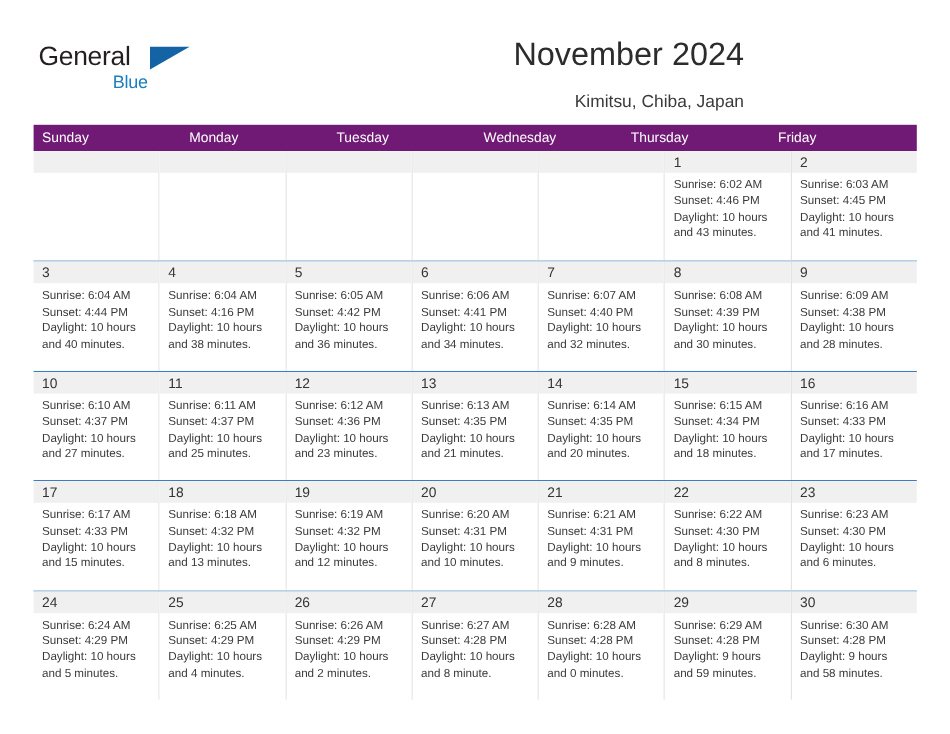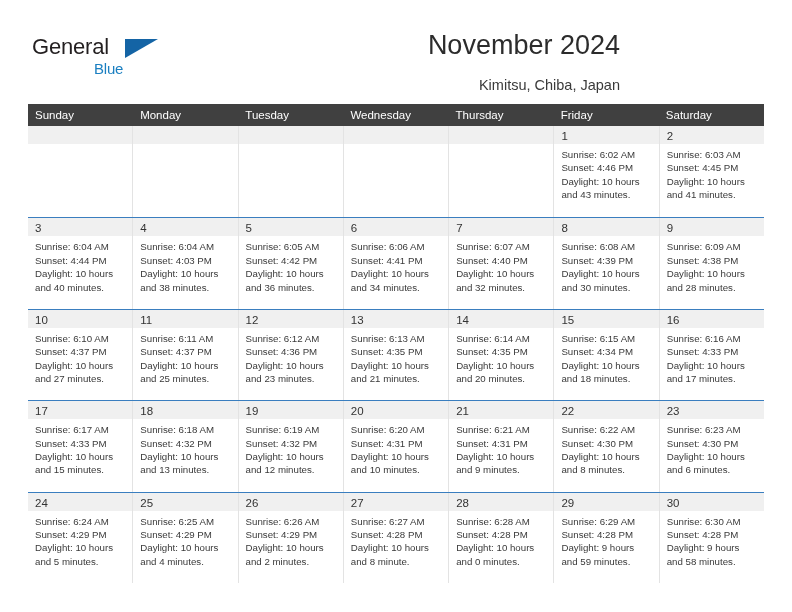--- a/index.html
+++ b/index.html
@@ -84,21 +84,21 @@
   
   .calendar {
     position: absolute;
     left: 28px;
     top: 104px;
     width: 736px;
   }
   .weekday-row {
     display: flex;
     width: 100%;
-    background: #404040;
+    background: #701a75;
     height: 22px;
   }
   .weekday {
     flex: 1 1 0;
     color: #ffffff;
     font-size: 11.5px;
     line-height: 22px;
     padding-left: 7px;
     white-space: nowrap;
     overflow: hidden;
@@ -164,21 +164,20 @@
 
   <div class="calendar">
 
     <div class="weekday-row">
       <div class="weekday">Sunday</div>
       <div class="weekday">Monday</div>
       <div class="weekday">Tuesday</div>
       <div class="weekday">Wednesday</div>
       <div class="weekday">Thursday</div>
       <div class="weekday">Friday</div>
-      <div class="weekday">Saturday</div>
     </div>
 
     <div id="weeks-container">
         <div class="week-row">
           <div class="day-cell empty">
             <div class="daynum-strip"><span class="daynum"></span></div>
           </div>
           <div class="day-cell empty">
             <div class="daynum-strip"><span class="daynum"></span></div>
           </div>
@@ -217,21 +216,21 @@
               <div>Sunrise: 6:04 AM</div>
               <div>Sunset: 4:44 PM</div>
               <div>Daylight: 10 hours</div>
               <div>and 40 minutes.</div>
             </div>
           </div>
           <div class="day-cell">
             <div class="daynum-strip"><span class="daynum">4</span></div>
             <div class="day-body">
               <div>Sunrise: 6:04 AM</div>
-              <div>Sunset: 4:03 PM</div>
+              <div>Sunset: 4:16 PM</div>
               <div>Daylight: 10 hours</div>
               <div>and 38 minutes.</div>
             </div>
           </div>
           <div class="day-cell">
             <div class="daynum-strip"><span class="daynum">5</span></div>
             <div class="day-body">
               <div>Sunrise: 6:05 AM</div>
               <div>Sunset: 4:42 PM</div>
               <div>Daylight: 10 hours</div>

